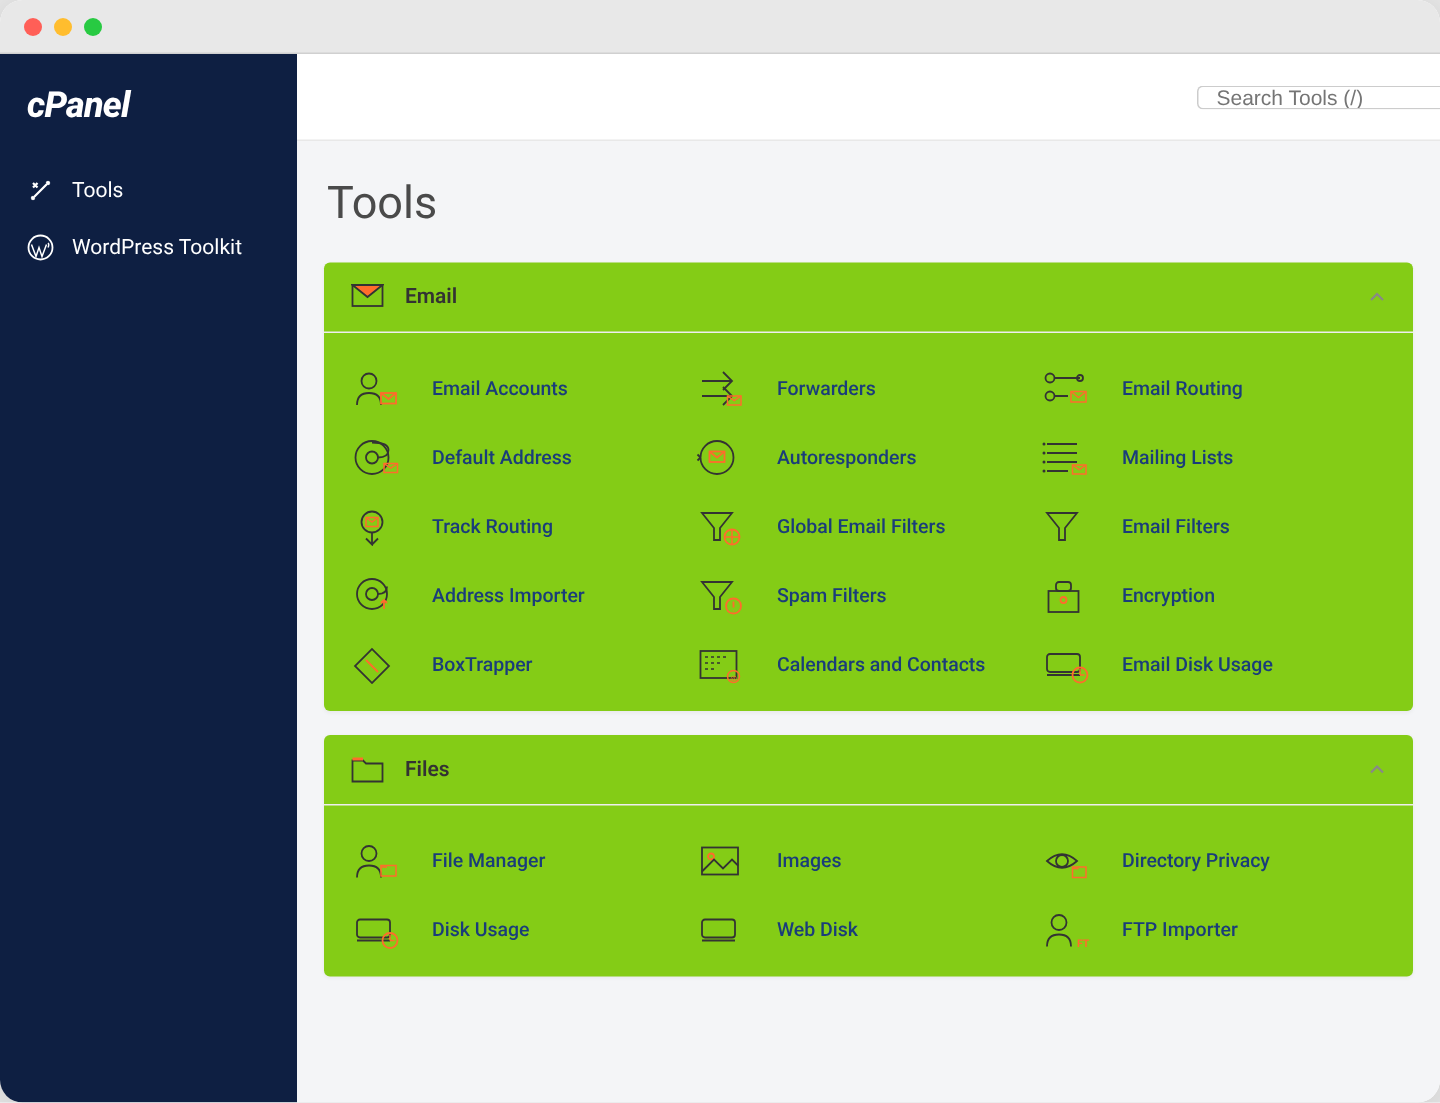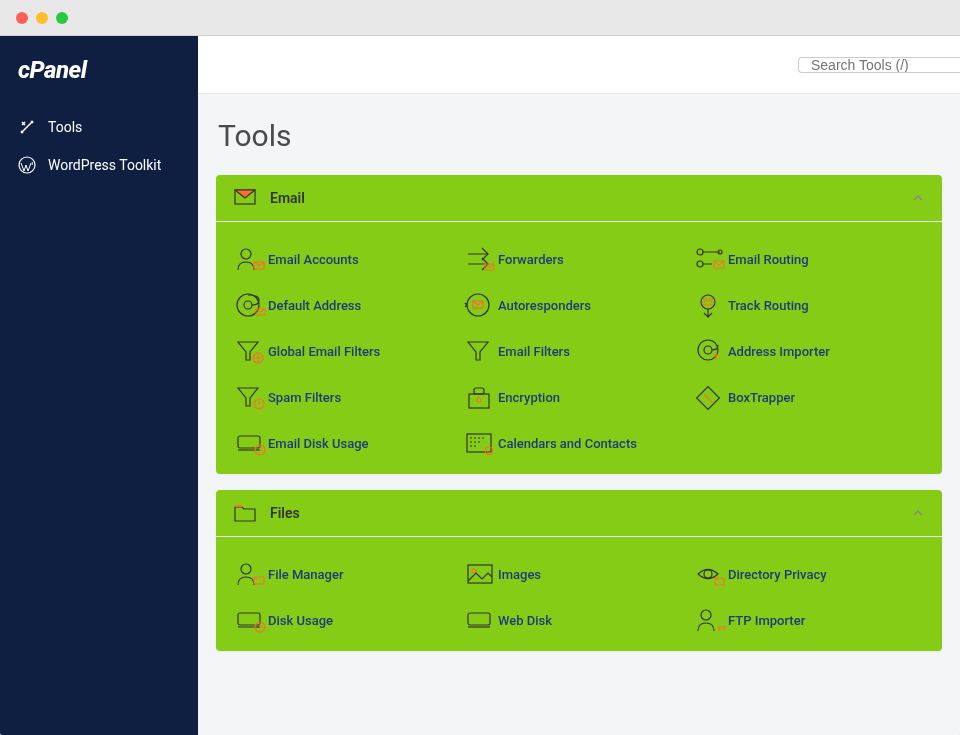--- a/index.html
+++ b/index.html
@@ -1,17 +1,17 @@
 <!DOCTYPE html>
 <html><head>
 <meta charset="utf-8">
 <style>
 * { box-sizing: border-box; margin: 0; padding: 0; }
 body { font-family: -apple-system, BlinkMacSystemFont, "Segoe UI", Roboto, sans-serif; background: #e5e5e5; }
-.window { width: 960px; height: 735px; background: #fff; border-radius: 2px; overflow: hidden; position: relative; box-shadow: 0 4px 20px rgba(0,0,0,0.1); }
+.window { width: 960px; height: 735px; background: #fff; border-radius: 15px; overflow: hidden; position: relative; box-shadow: 0 4px 20px rgba(0,0,0,0.1); }
 .titlebar { height: 36px; background: #e8e8e8; display: flex; align-items: center; padding: 0 16px; border-bottom: 1px solid #d0d0d0; }
 .traffic-lights { display: flex; gap: 8px; }
 .traffic-light { width: 12px; height: 12px; border-radius: 50%; }
 .tl-red { background: #ff5f57; }
 .tl-yellow { background: #ffbd2e; }
 .tl-green { background: #28ca42; }
 .app-body { display: flex; height: calc(100% - 36px); }
 .sidebar { width: 198px; background: #0e1f42; color: #fff; flex-shrink: 0; }
 .logo { padding: 20px 18px 24px; }
 .logo-text { font-style: italic; font-weight: 800; font-size: 24px; letter-spacing: -0.5px; color: #fff; }
@@ -21,21 +21,21 @@
 .topbar { height: 58px; background: #fff; display: flex; align-items: center; justify-content: flex-end; padding: 0 0 0 20px; border-bottom: 1px solid #e8e8e8; }
 .search { width: 162px; height: 16px; border: 1px solid #ccc; border-radius: 4px 0 0 4px; border-right: none; padding: 0 12px; font-size: 14px; color: #333; }
 .content { flex: 1; overflow-y: auto; padding: 24px 18px 0 18px; }
 .page-title { font-size: 30px; font-weight: 400; color: #4a4a4a; margin-bottom: 22px; margin-left: 2px; }
 .section { background: #84cc16; border-radius: 4px; margin-bottom: 16px; box-shadow: 0 1px 3px rgba(0,0,0,0.05); }
 .section-header { display: flex; align-items: center; padding: 14px 18px; border-bottom: 1px solid #eee; cursor: pointer; }
 .section-header .sicon { width: 22px; height: 18px; margin-right: 14px; }
 .section-header .stitle { font-size: 14px; font-weight: 600; color: #333; flex: 1; }
 .section-header .chev { color: #888; }
 .section-body { padding: 14px 18px 8px; display: grid; grid-template-columns: repeat(3, 1fr); gap: 0; }
-.tool-item { display: flex; align-items: center; gap: 2px; padding: 10px 0; cursor: pointer; }
+.tool-item { display: flex; align-items: center; gap: 22px; padding: 10px 0; cursor: pointer; }
 .tool-item .ticon { width: 32px; height: 26px; display: flex; align-items: center; justify-content: center; flex-shrink: 0; }
 .tool-item .tlabel { font-size: 13px; color: #1a3d7a; font-weight: 500; }
 svg { display: block; }
 </style>
 </head>
 <body>
 
 <div class="window">
   <div class="titlebar">
     <div class="traffic-lights">
@@ -144,20 +144,34 @@
               <span class="ticon">
                   <svg width="32" height="26" viewBox="0 0 32 26">
                     <circle cx="14" cy="13" r="11" stroke="#333" fill="none" stroke-width="1.2"></circle>
                     <rect x="9" y="9" width="10" height="7" stroke="#ff6c2c" fill="none" stroke-width="1.2"></rect>
                     <path d="M9 9 L14 13 L19 9" stroke="#ff6c2c" fill="none" stroke-width="1.2"></path>
                     <path d="M3 13 L1 11 M3 13 L1 15" stroke="#333" fill="none" stroke-width="1.2"></path>
                   </svg>
                 </span>
               <span class="tlabel">Autoresponders</span>
             </div>
+            <div class="tool-item">
+              <span class="ticon">
+                  <svg width="32" height="26" viewBox="0 0 32 26">
+                    <path d="M4 4 L24 4 M4 10 L24 10 M4 16 L24 16 M4 22 L18 22" stroke="#333" fill="none" stroke-width="1.2"></path>
+                    <circle cx="2" cy="4" r="1" fill="#333"></circle>
+                    <circle cx="2" cy="10" r="1" fill="#333"></circle>
+                    <circle cx="2" cy="16" r="1" fill="#333"></circle>
+                    <circle cx="2" cy="22" r="1" fill="#333"></circle>
+                    <rect x="21" y="18" width="9" height="6" stroke="#ff6c2c" fill="none" stroke-width="1"></rect>
+                    <path d="M21 18 L25.5 21 L30 18" stroke="#ff6c2c" fill="none" stroke-width="1"></path>
+                  </svg>
+                </span>
+              <span class="tlabel">Mailing Lists</span>
+            </div>
 
             <div class="tool-item">
               <span class="ticon">
                   <svg width="32" height="26" viewBox="0 0 32 26">
                     <circle cx="14" cy="10" r="7" stroke="#333" fill="none" stroke-width="1.2"></circle>
                     <path d="M14 17 L14 25 L10 21 M14 25 L18 21" stroke="#333" fill="none" stroke-width="1.2"></path>
                     <rect x="10" y="7" width="8" height="6" stroke="#ff6c2c" fill="none" stroke-width="1"></rect>
                     <path d="M10 7 L14 10 L18 7" stroke="#ff6c2c" fill="none" stroke-width="1"></path>
                   </svg>
                 </span>
@@ -219,39 +233,39 @@
                   <svg width="32" height="26" viewBox="0 0 32 26">
                     <rect x="6" y="6" width="16" height="16" transform="rotate(45 14 14)" stroke="#333" fill="none" stroke-width="1.2"></rect>
                     <path d="M10 10 L18 18" stroke="#ff6c2c" fill="none" stroke-width="1.2"></path>
                   </svg>
                 </span>
               <span class="tlabel">BoxTrapper</span>
             </div>
             <div class="tool-item">
               <span class="ticon">
                   <svg width="32" height="26" viewBox="0 0 32 26">
+                    <rect x="3" y="4" width="24" height="18" stroke="#333" fill="none" stroke-width="1.2"></rect>
+                    <path d="M6 8 L8 8 M10 8 L12 8 M14 8 L16 8 M18 8 L20 8 M6 12 L8 12 M10 12 L12 12 M14 12 L16 12 M6 16 L8 16 M10 16 L12 16" stroke="#333" stroke-width="1"></path>
+                    <circle cx="25" cy="21" r="4" stroke="#ff6c2c" fill="none" stroke-width="1"></circle>
+                    <text x="25" y="24" font-size="5" text-anchor="middle" fill="#ff6c2c">@</text>
+                  </svg>
+                </span>
+              <span class="tlabel">Calendars and Contacts</span>
+            </div>
+
+            <div class="tool-item">
+              <span class="ticon">
+                  <svg width="32" height="26" viewBox="0 0 32 26">
                     <rect x="4" y="6" width="22" height="12" rx="2" stroke="#333" fill="none" stroke-width="1.2"></rect>
                     <path d="M4 20 L26 20" stroke="#333" stroke-width="1.2"></path>
                     <circle cx="26" cy="20" r="5" stroke="#ff6c2c" fill="none" stroke-width="1.2"></circle>
                     <path d="M26 20 L26 16 M26 20 L29 20" stroke="#ff6c2c" fill="none" stroke-width="1"></path>
                   </svg>
                 </span>
               <span class="tlabel">Email Disk Usage</span>
-            </div>
-
-            <div class="tool-item">
-              <span class="ticon">
-                  <svg width="32" height="26" viewBox="0 0 32 26">
-                    <rect x="3" y="4" width="24" height="18" stroke="#333" fill="none" stroke-width="1.2"></rect>
-                    <path d="M6 8 L8 8 M10 8 L12 8 M14 8 L16 8 M18 8 L20 8 M6 12 L8 12 M10 12 L12 12 M14 12 L16 12 M6 16 L8 16 M10 16 L12 16" stroke="#333" stroke-width="1"></path>
-                    <circle cx="25" cy="21" r="4" stroke="#ff6c2c" fill="none" stroke-width="1"></circle>
-                    <text x="25" y="24" font-size="5" text-anchor="middle" fill="#ff6c2c">@</text>
-                  </svg>
-                </span>
-              <span class="tlabel">Calendars and Contacts</span>
             </div>
 
           </div>
         </div>
 
         <div class="section">
           <div class="section-header">
             <span class="sicon">
               <svg width="22" height="18" viewBox="0 0 22 18">
                   <path d="M1 3 L8 3 L10 5 L21 5 L21 17 L1 17 Z" stroke="#333" stroke-width="1.2" fill="none"></path>

